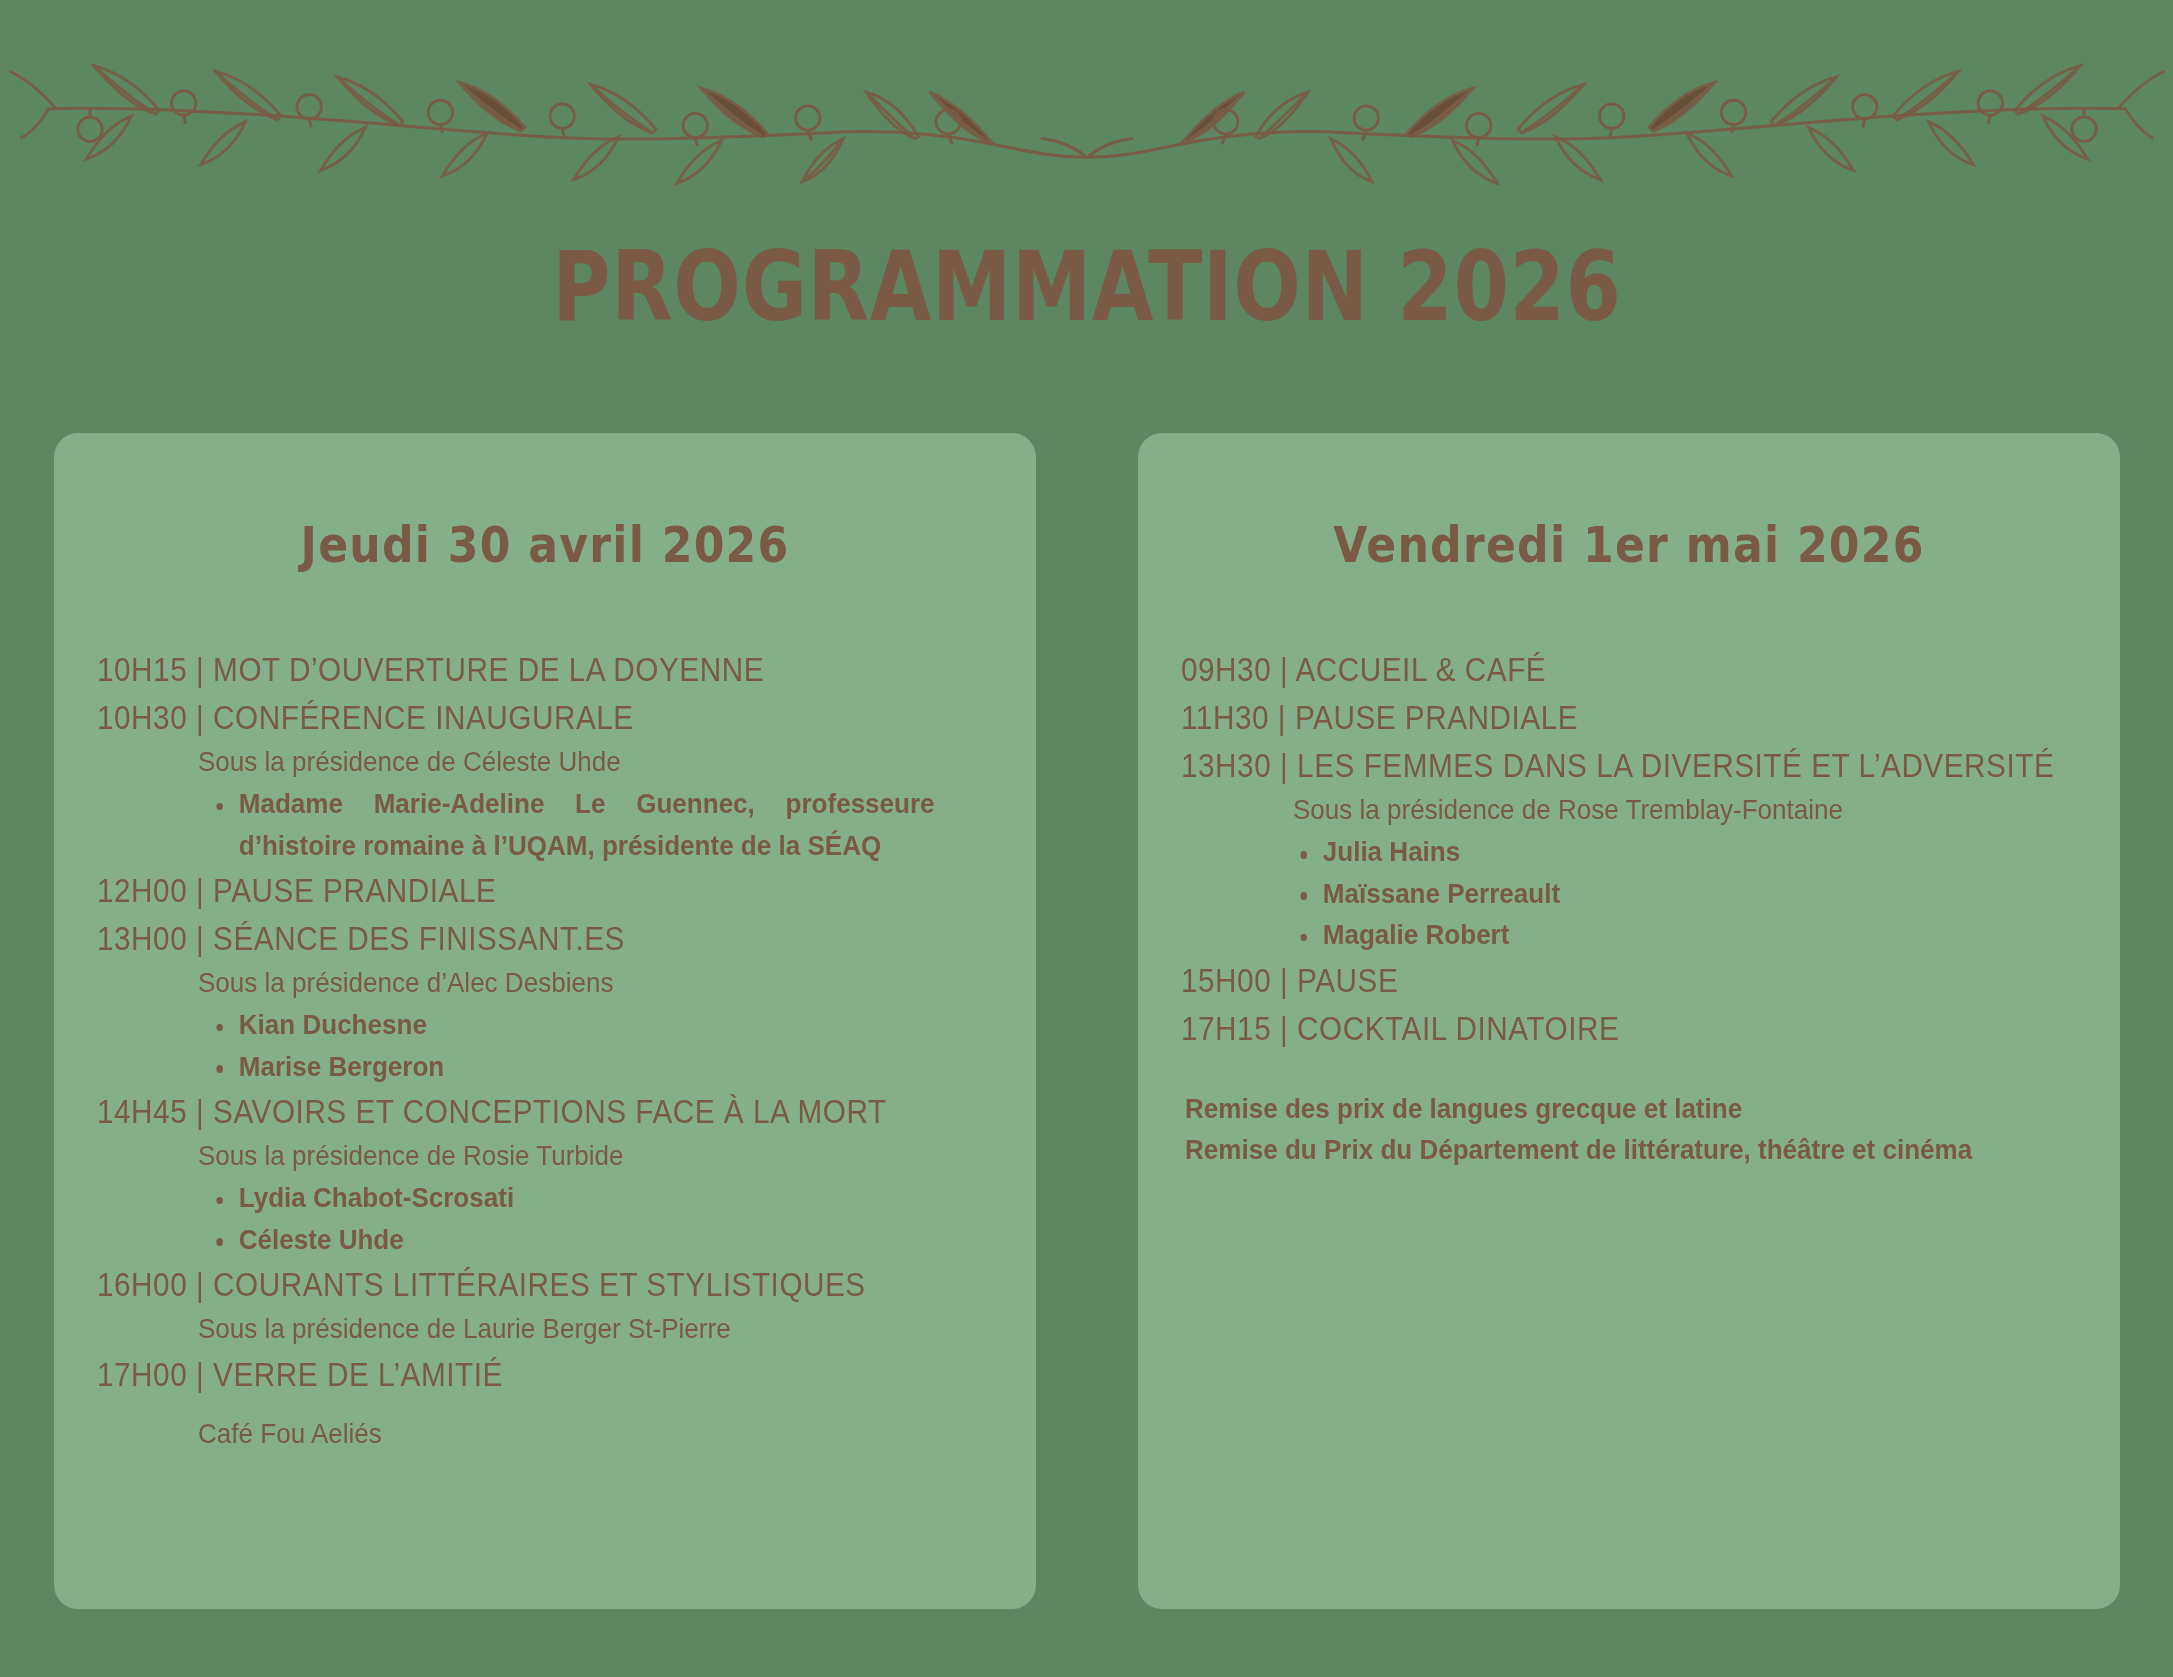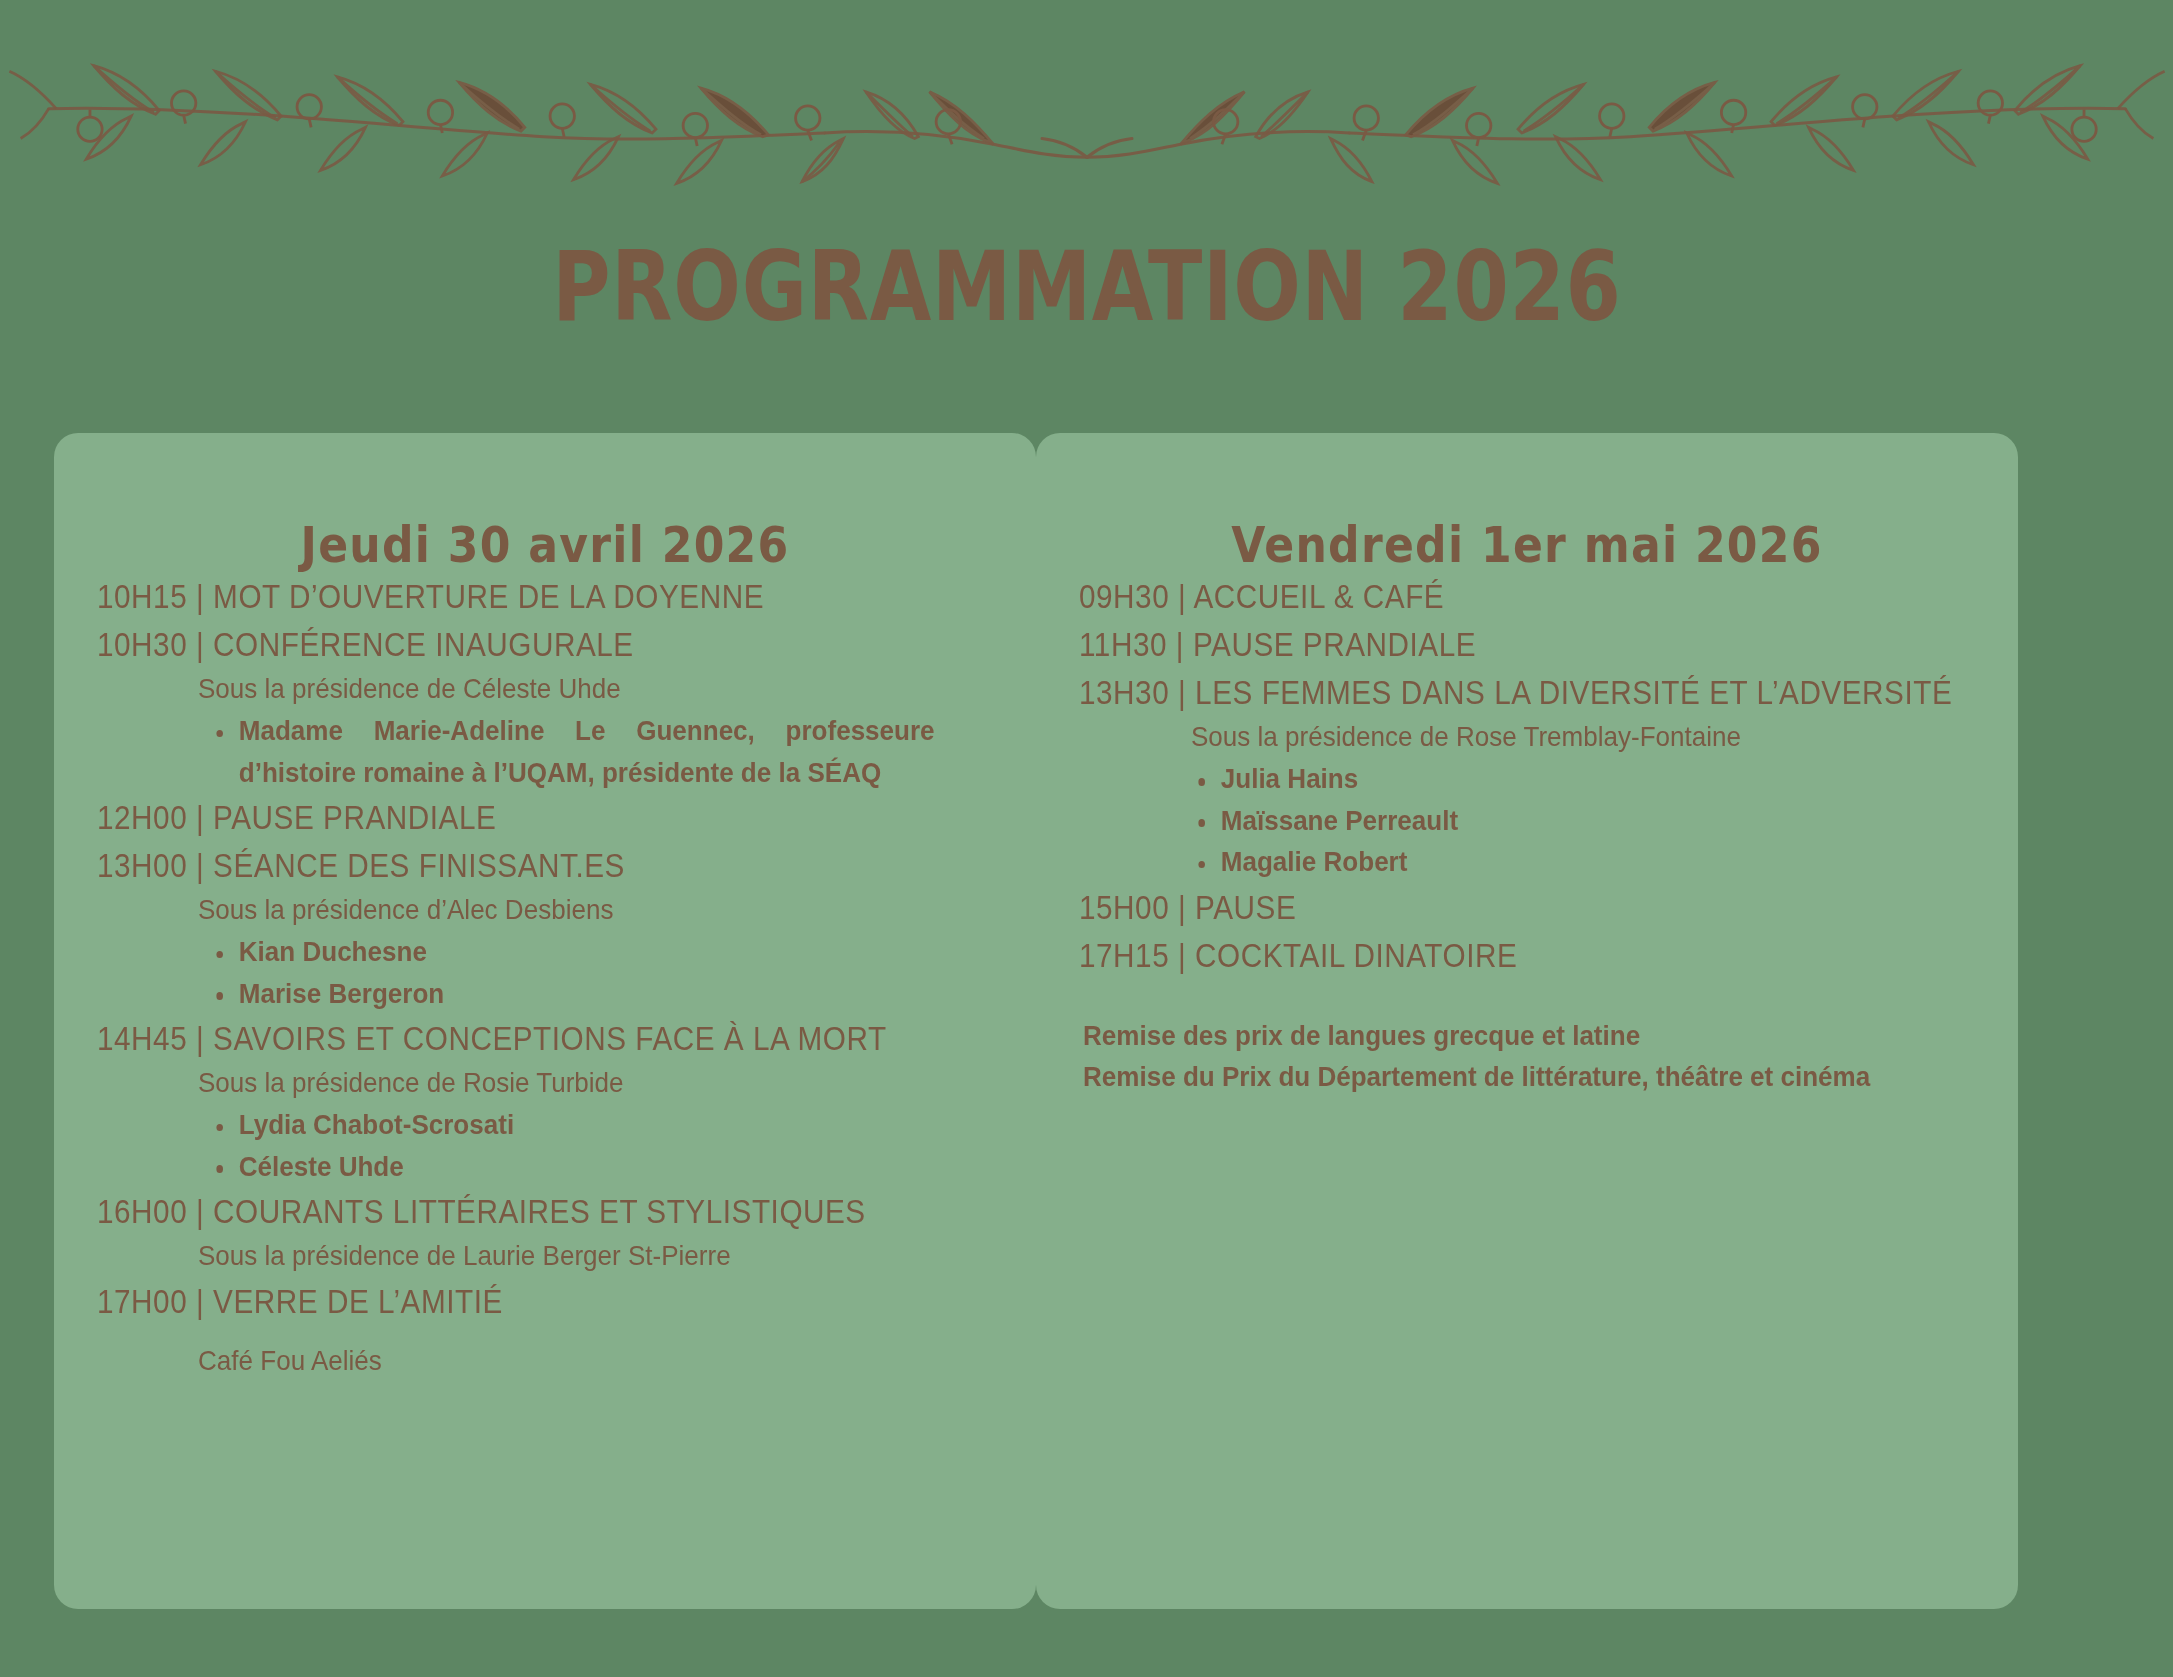--- a/index.html
+++ b/index.html
@@ -43,21 +43,21 @@
   }
 
   
   .cards {
     position: absolute;
     top: 433px;
     left: 0;
     width: 2174px;
     height: 1176px;
     display: flex;
-    justify-content: flex-start;
+    justify-content: space-between;
     padding: 0 54px;
     box-sizing: border-box;
   }
   .day-card {
     width: 982px;
     background: #85af8b;
     border-radius: 24px;
     box-sizing: border-box;
     padding: 26px 28px 28px 28px;
     position: relative;
@@ -68,20 +68,21 @@
     font-family: "DejaVu Sans", sans-serif;
     font-weight: bold;
     font-size: 49px;
     letter-spacing: 1.4px;
     color: #7a5a44;
     margin: 58px 0 0 0;
     transform: scaleX(0.9);
   }
 
   .schedule {
+    margin-top: 73px;
     padding: 0 9.4px 0 15px;
   }
 
   .entry { margin-bottom: 1.9px; }
 
   .entry-head {
     font-family: "Liberation Sans", sans-serif;
     font-size: 33px;
     line-height: 1.40;
     letter-spacing: 0.6px;

